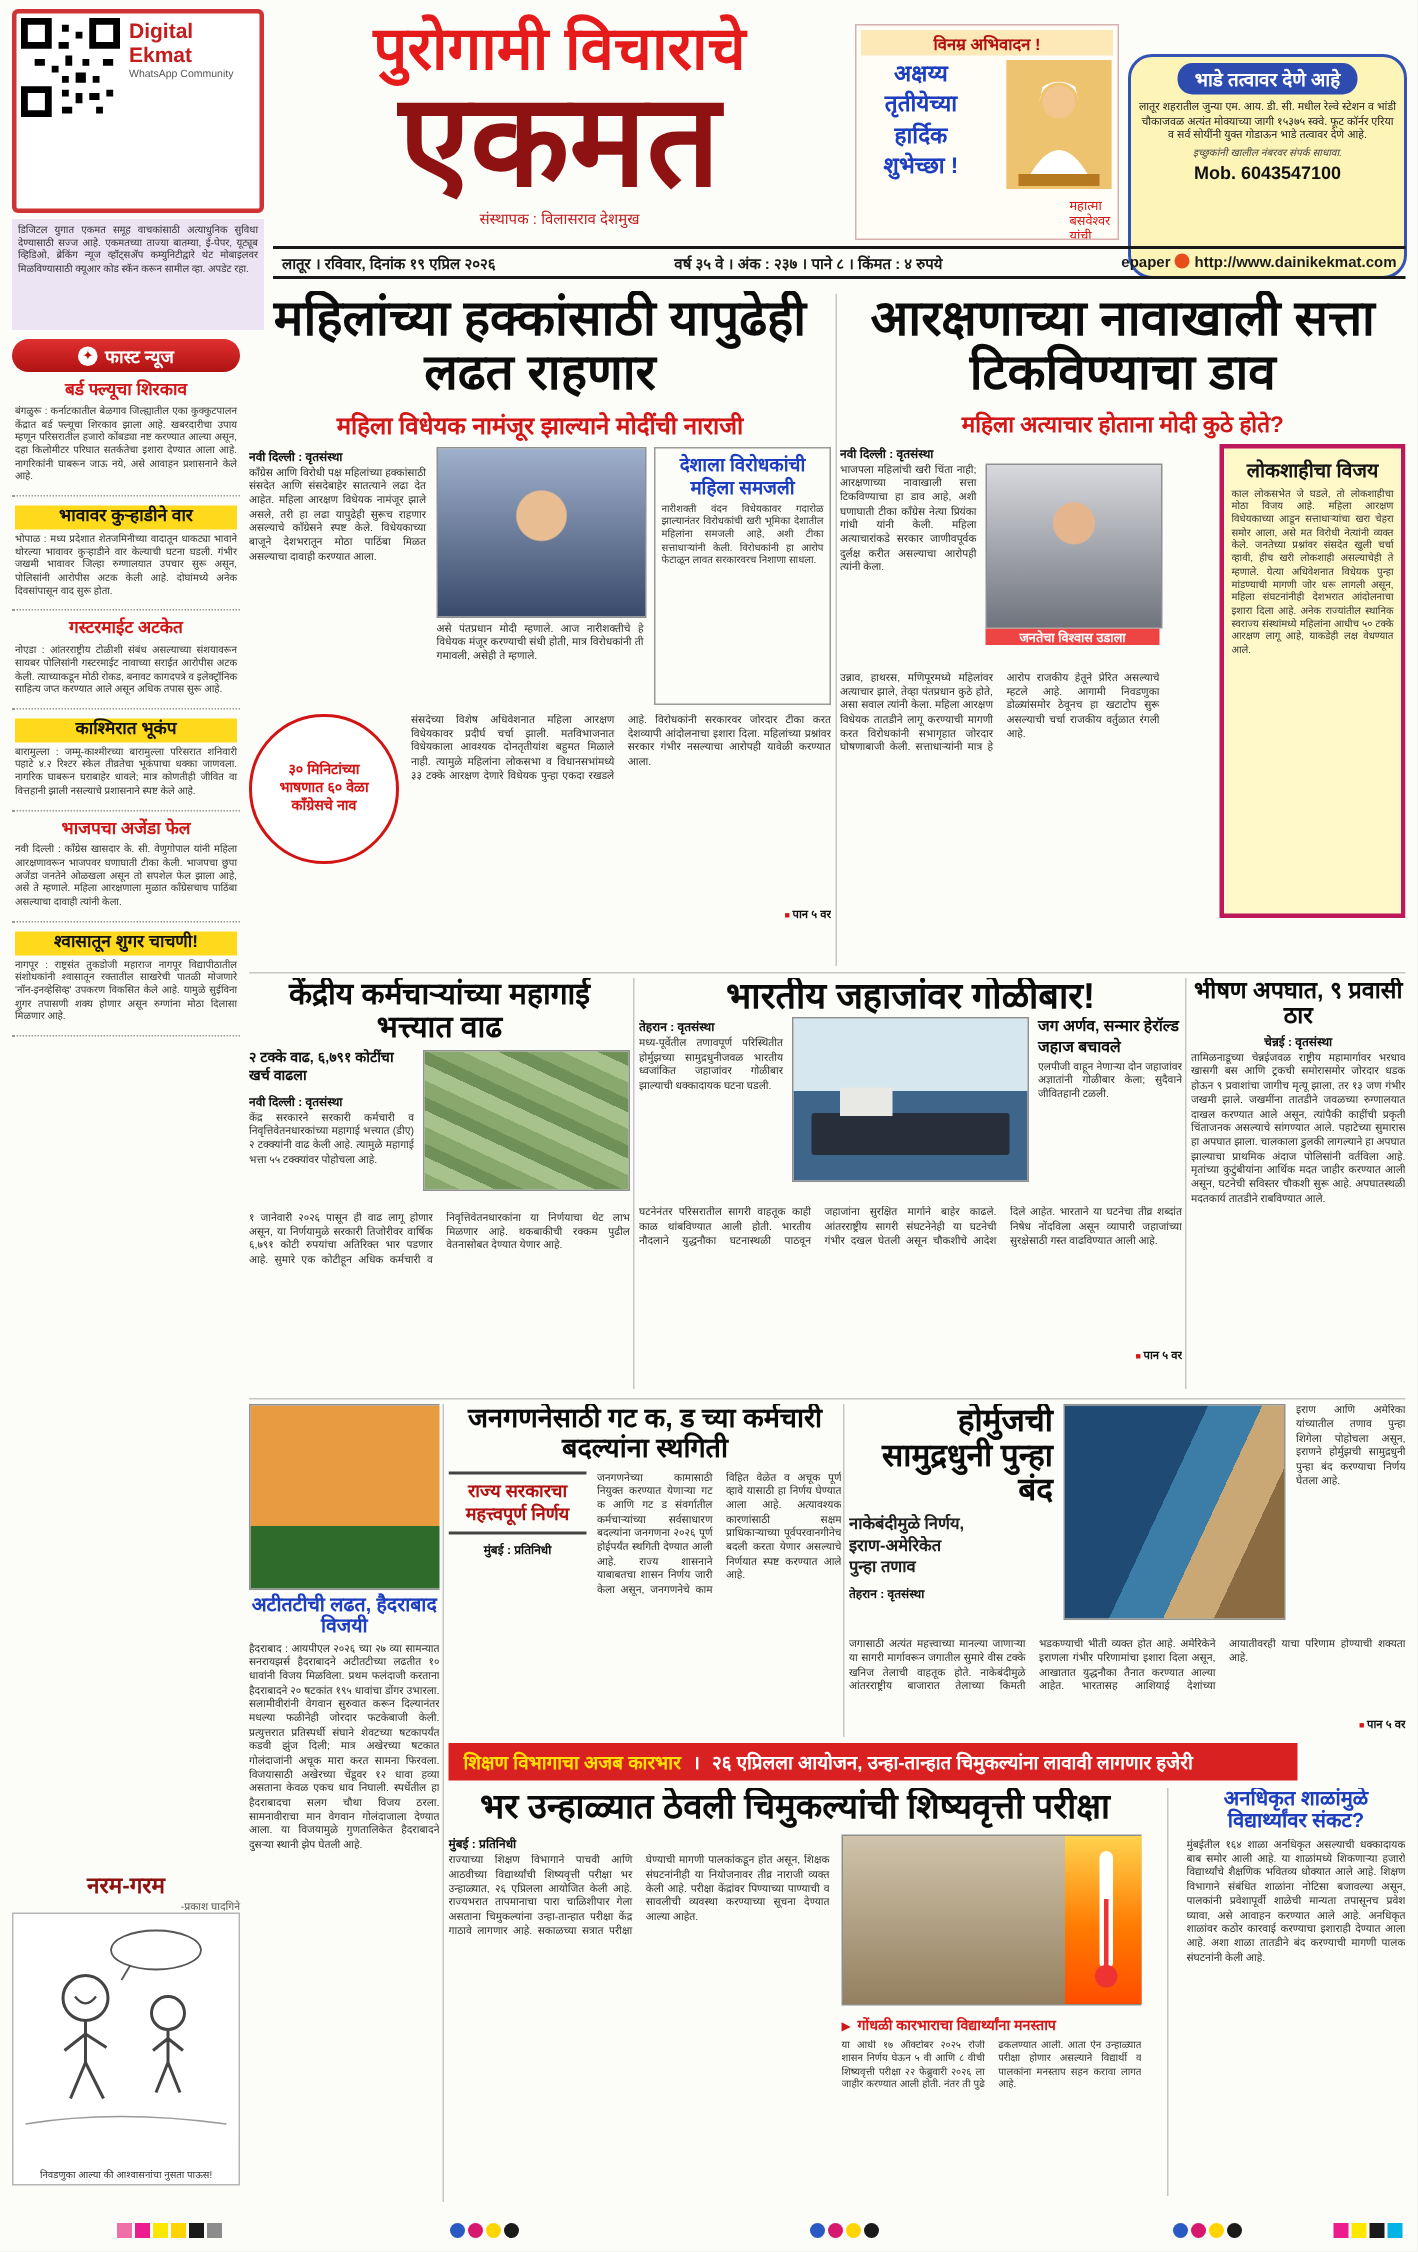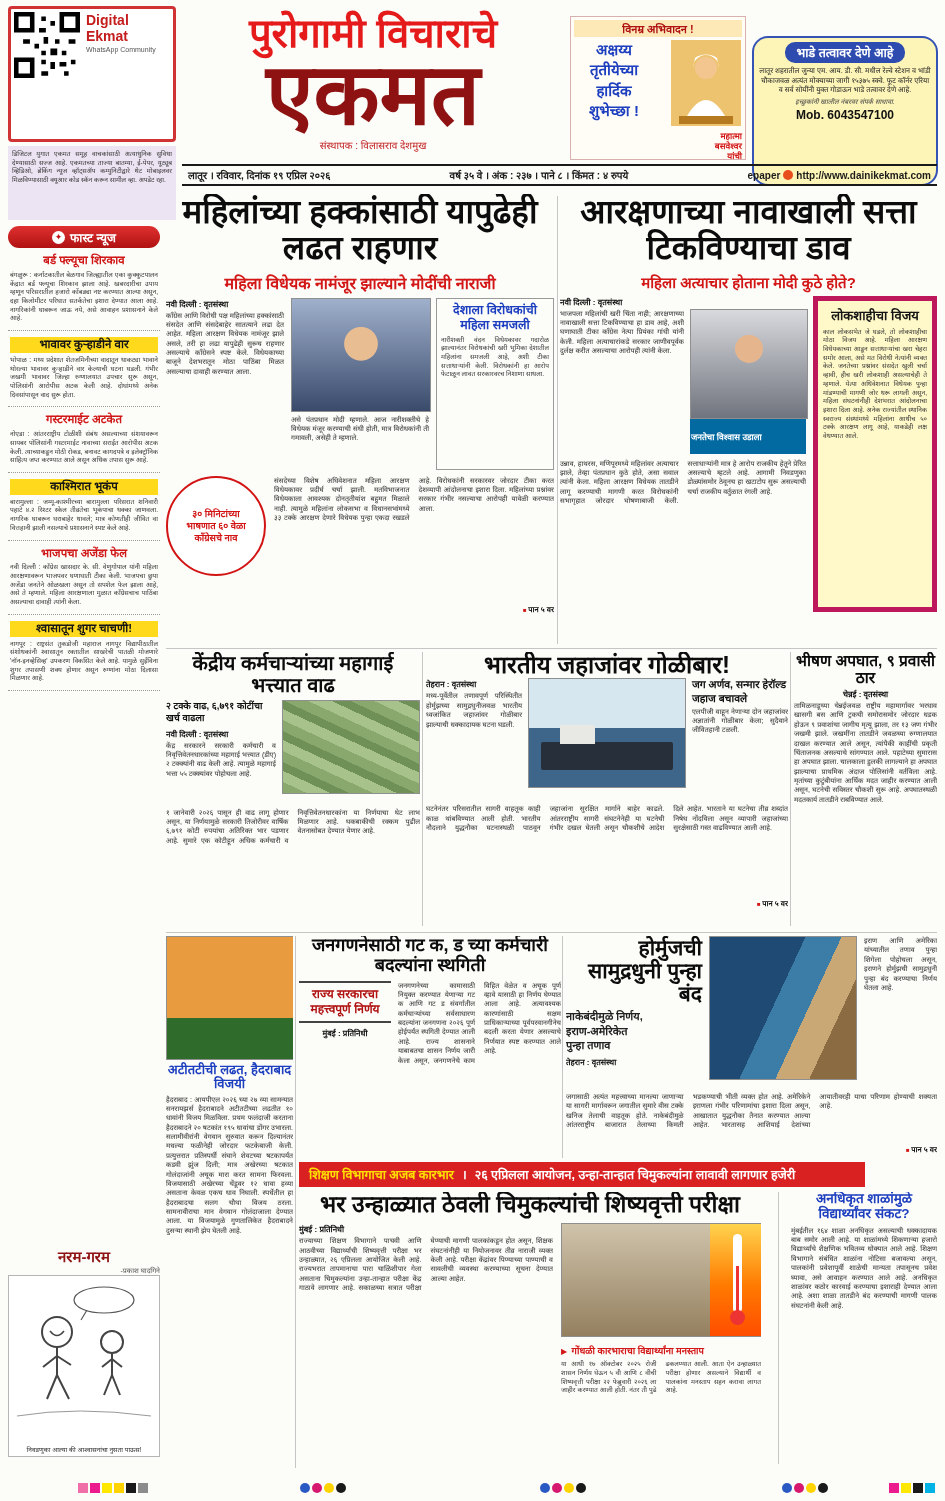--- a/index.html
+++ b/index.html
@@ -20,22 +20,22 @@
   .money-photo{background:repeating-linear-gradient(25deg,#88a86d 0 10px,#a8c28b 10px 20px,#6f9158 20px 28px);}
   .ship-photo{background:linear-gradient(#d7e7f0 0 45%,#3e668a 45% 100%);}
   .ship-photo::after{content:"";position:absolute;left:8%;right:8%;bottom:16%;height:26%;background:#27303a;border-radius:2px;}
   .ship-photo::before{content:"";position:absolute;left:20%;bottom:40%;width:22%;height:18%;background:#e8e8e4;z-index:1;}
   .satellite-photo{background:linear-gradient(115deg,#1f4a73 0 45%,#3c7da8 45% 62%,#c9a876 62% 78%,#8a6b42 78% 100%);}
   .cricket-photo{background:linear-gradient(#e89b3f 0 66%,#2f6b2a 66% 100%);}
   .classroom-photo{background:linear-gradient(#cfc3ab,#94805f);}
   .circle-badge{width:100px;height:100px;border-radius:50%;border:2.5px solid #d21414;color:#d21414;
     font-weight:bold;font-size:9.5px;line-height:1.25;display:flex;align-items:center;justify-content:center;
     text-align:center;padding:10px;box-sizing:border-box;flex:none;background:#fff;}
-  .ybox{background:#fff9c9;border:5px solid #be185d;padding:5px;box-sizing:border-box;}
-  .gcap{background:#0369a1;color:#fff;font-weight:bold;font-size:8.5px;text-align:left;padding:12px 1px;}
+  .ybox{background:#fff9c9;border:3px solid #be185d;padding:5px;box-sizing:border-box;margin-left:33px;}
+  .gcap{background:#ef4444;color:#fff;font-weight:bold;font-size:8.5px;text-align:center;padding:0 1px;}
   .banner{background:#d92121;color:#fff;display:flex;align-items:center;gap:8px;padding:0 10px;box-sizing:border-box;font-weight:bold;font-size:12.5px;white-space:nowrap;overflow:hidden;}
   .banner .lead{color:#ffe000;}
   .kickbox{color:#b01212;font-weight:bold;font-size:12px;text-align:center;line-height:1.25;border-top:2px solid #444;border-bottom:2px solid #444;padding:4px 2px;}
   .rule{background:#c6c6c6;}
   .fn-head{height:22px;background:linear-gradient(#e03030,#b01212);color:#fff;border-radius:11px;
     display:flex;align-items:center;justify-content:center;gap:5px;font-weight:bold;font-size:12px;}
   .fn-ic{width:13px;height:13px;border-radius:50%;background:#fff;color:#c01010;font-size:9px;line-height:13px;text-align:center;font-weight:bold;}
   .fn-item{border-bottom:1px dotted #9a9a9a;padding:6px 2px 7px;}
   .fn-title{font-weight:bold;font-size:11.5px;text-align:center;line-height:1.2;}
   .fn-title.r{color:#d01818;}
@@ -89,21 +89,21 @@
       </div>
       <div style="width:72px;flex:none;">
         <svg viewBox="0 0 70 86" style="width:72px;height:86px;">
           <rect width="70" height="86" fill="#e8b55a"></rect>
           <rect width="70" height="86" fill="#f6d489" opacity="0.45"></rect>
           <circle cx="35" cy="28" r="11" fill="#f3c690"></circle>
           <path d="M22 28 a13 13 0 0 1 26 0 l-2 -10 a14 9 0 0 0 -22 0 z" fill="#ffffff"></path>
           <path d="M16 76 q19 -32 38 0 z" fill="#ffffff"></path>
           <rect x="8" y="76" width="54" height="8" fill="#b5791f"></rect>
         </svg>
-        <div style="color:#d31616;font-weight:bold;font-size:8.5px;text-align:right;line-height:1.2;margin-top:1px;margin-left:43px;">
+        <div style="color:#d31616;font-weight:normal;font-size:8.5px;text-align:left;line-height:1.2;margin-top:1px;margin-left:43px;">
           <div>महात्मा बसवेश्वर यांची</div>
           <div>आज जयंती</div>
         </div>
       </div>
     </div>
   </div>
 
   <div class="abs" style="left:752px;top:12px;width:186px;height:150px;background:#fdf4b7;border:2px solid #3553b5;border-radius:16px;padding:4px;text-align:center;overflow:hidden;margin-top:24px;">
     <div style="display:inline-block;background:#2e4bb0;color:#fff;font-weight:bold;font-size:12.5px;padding:2px 12px;border-radius:10px;">भाडे तत्वावर देणे आहे</div>
     <div style="font-size:7.2px;line-height:1.35;color:#222;margin-top:3px;text-align:center;">लातूर शहरातील जुन्या एम. आय. डी. सी. मधील रेल्वे स्टेशन व भांडी चौकाजवळ अत्यंत मोक्याच्या जागी १५३७५ स्क्वे. फूट कॉर्नर एरिया व सर्व सोयींनी युक्त गोडाऊन भाडे तत्वावर देणे आहे.</div>

